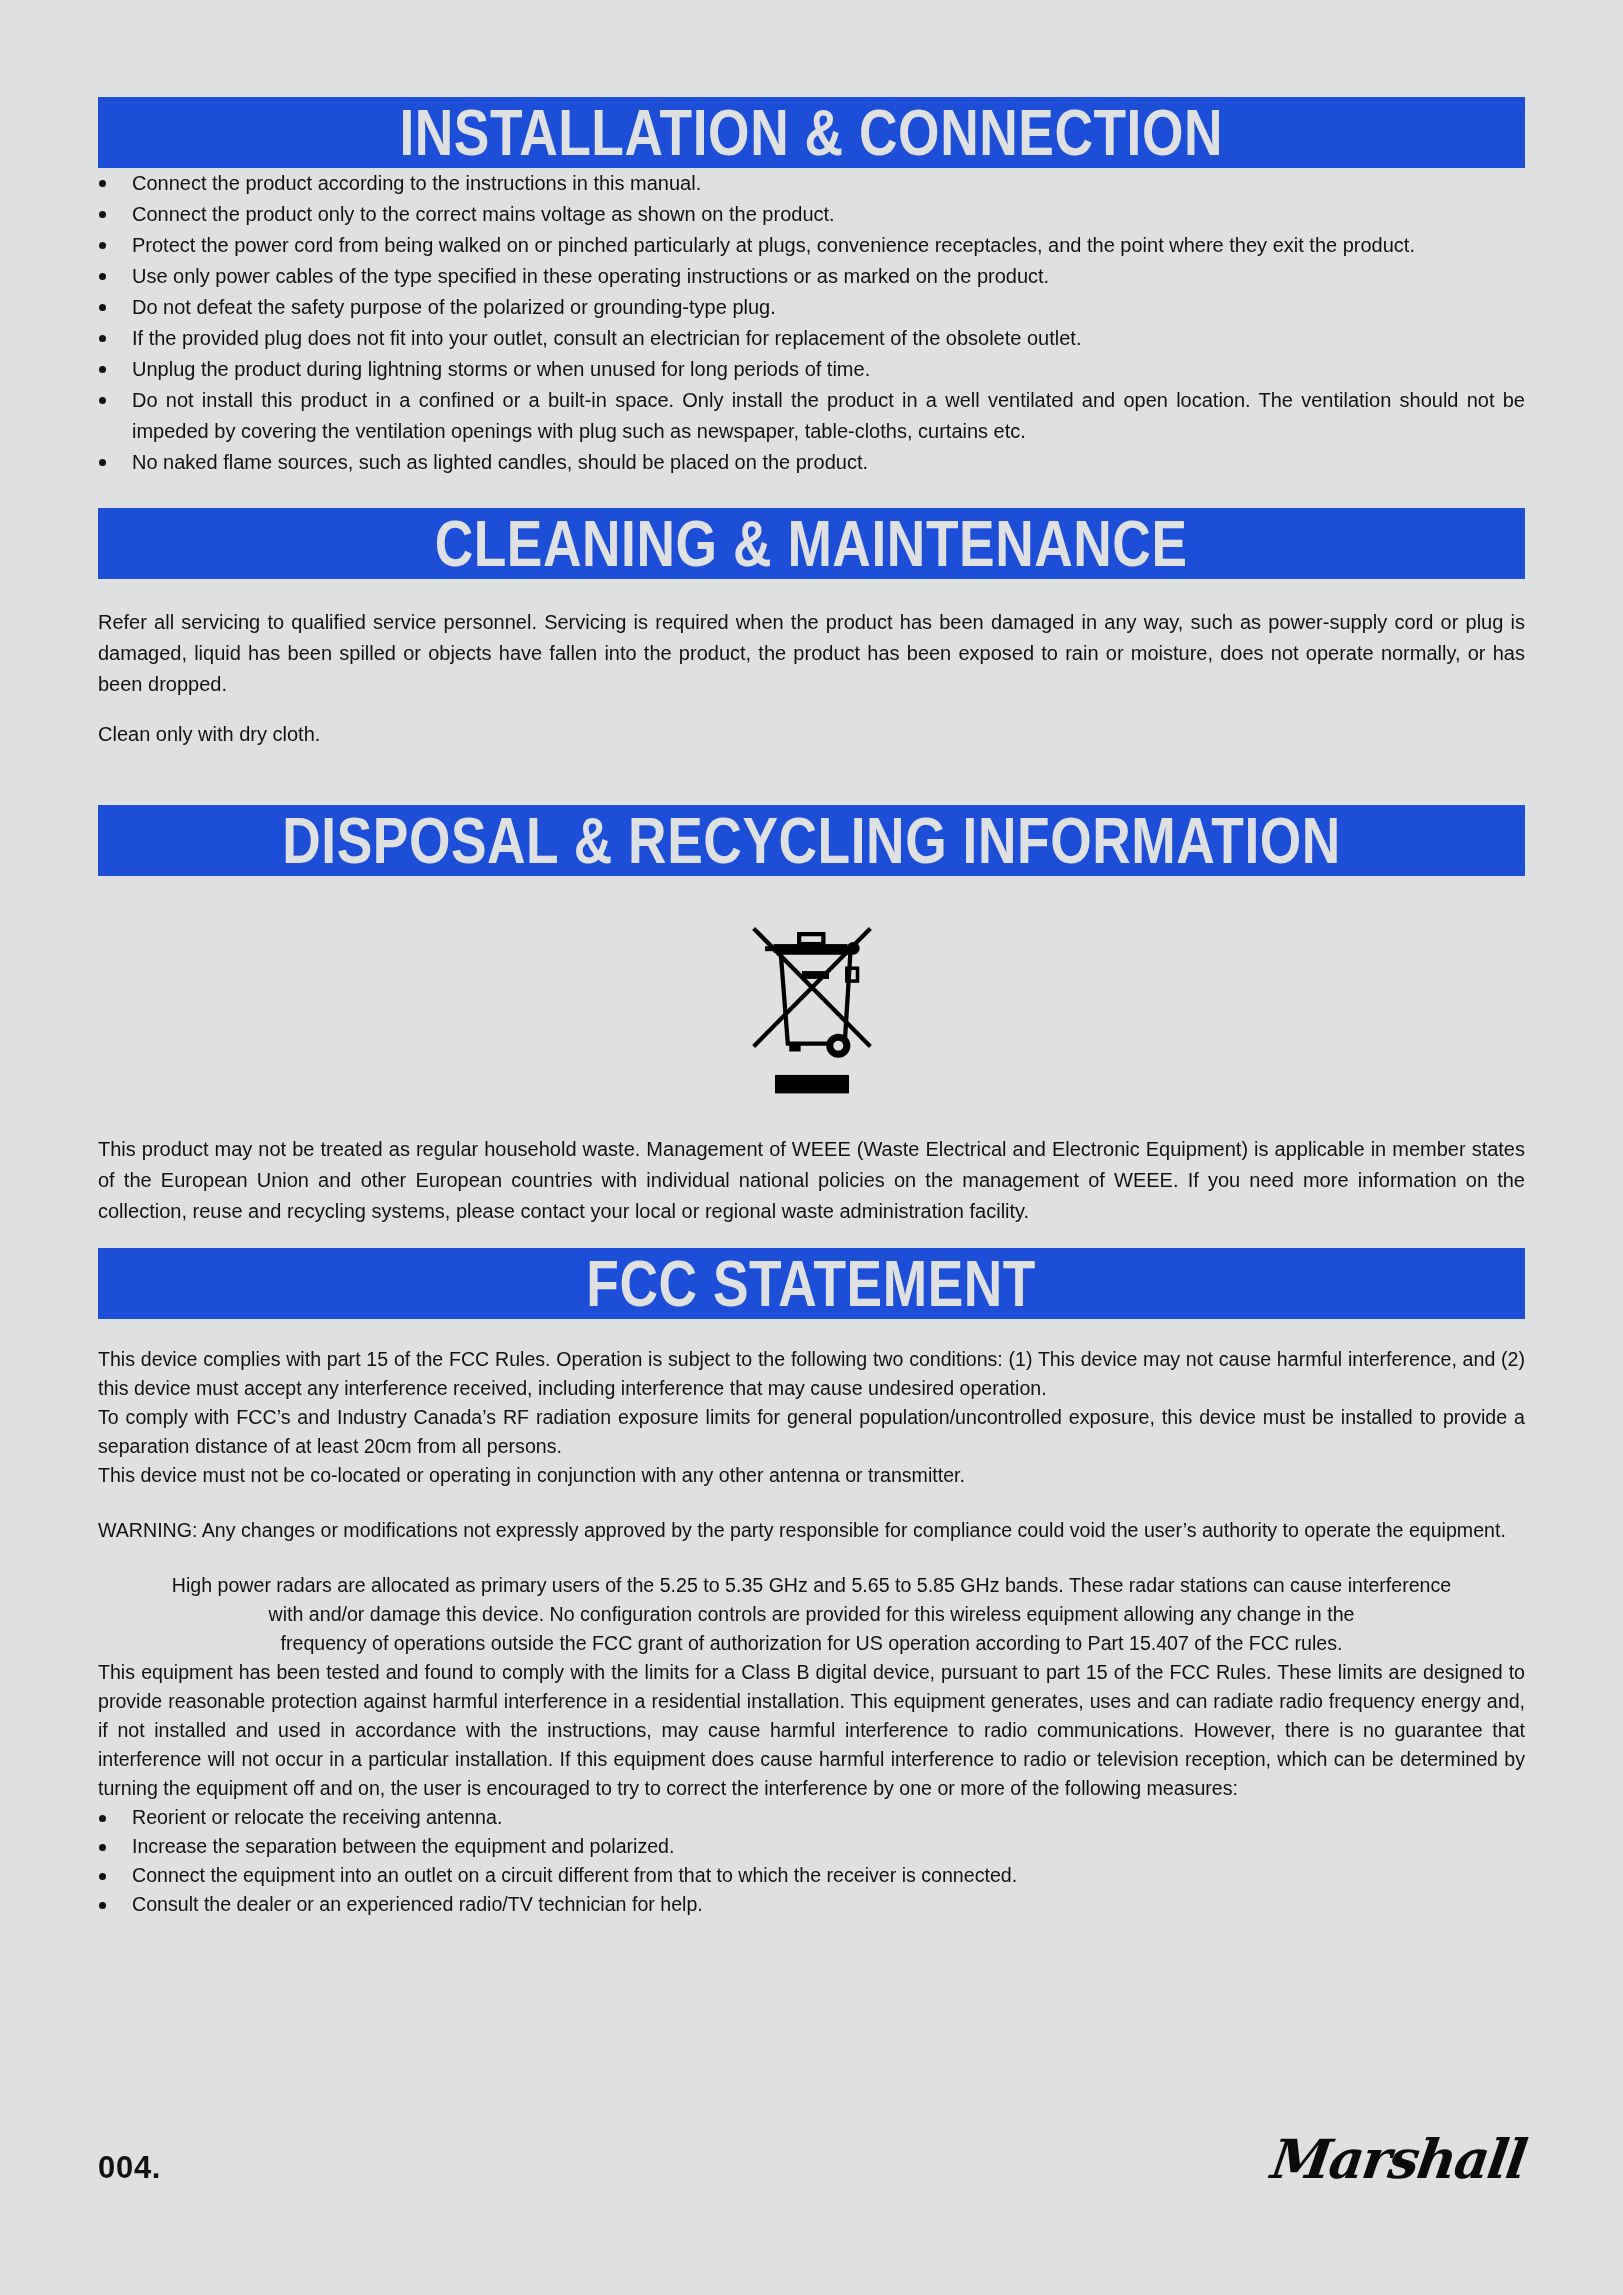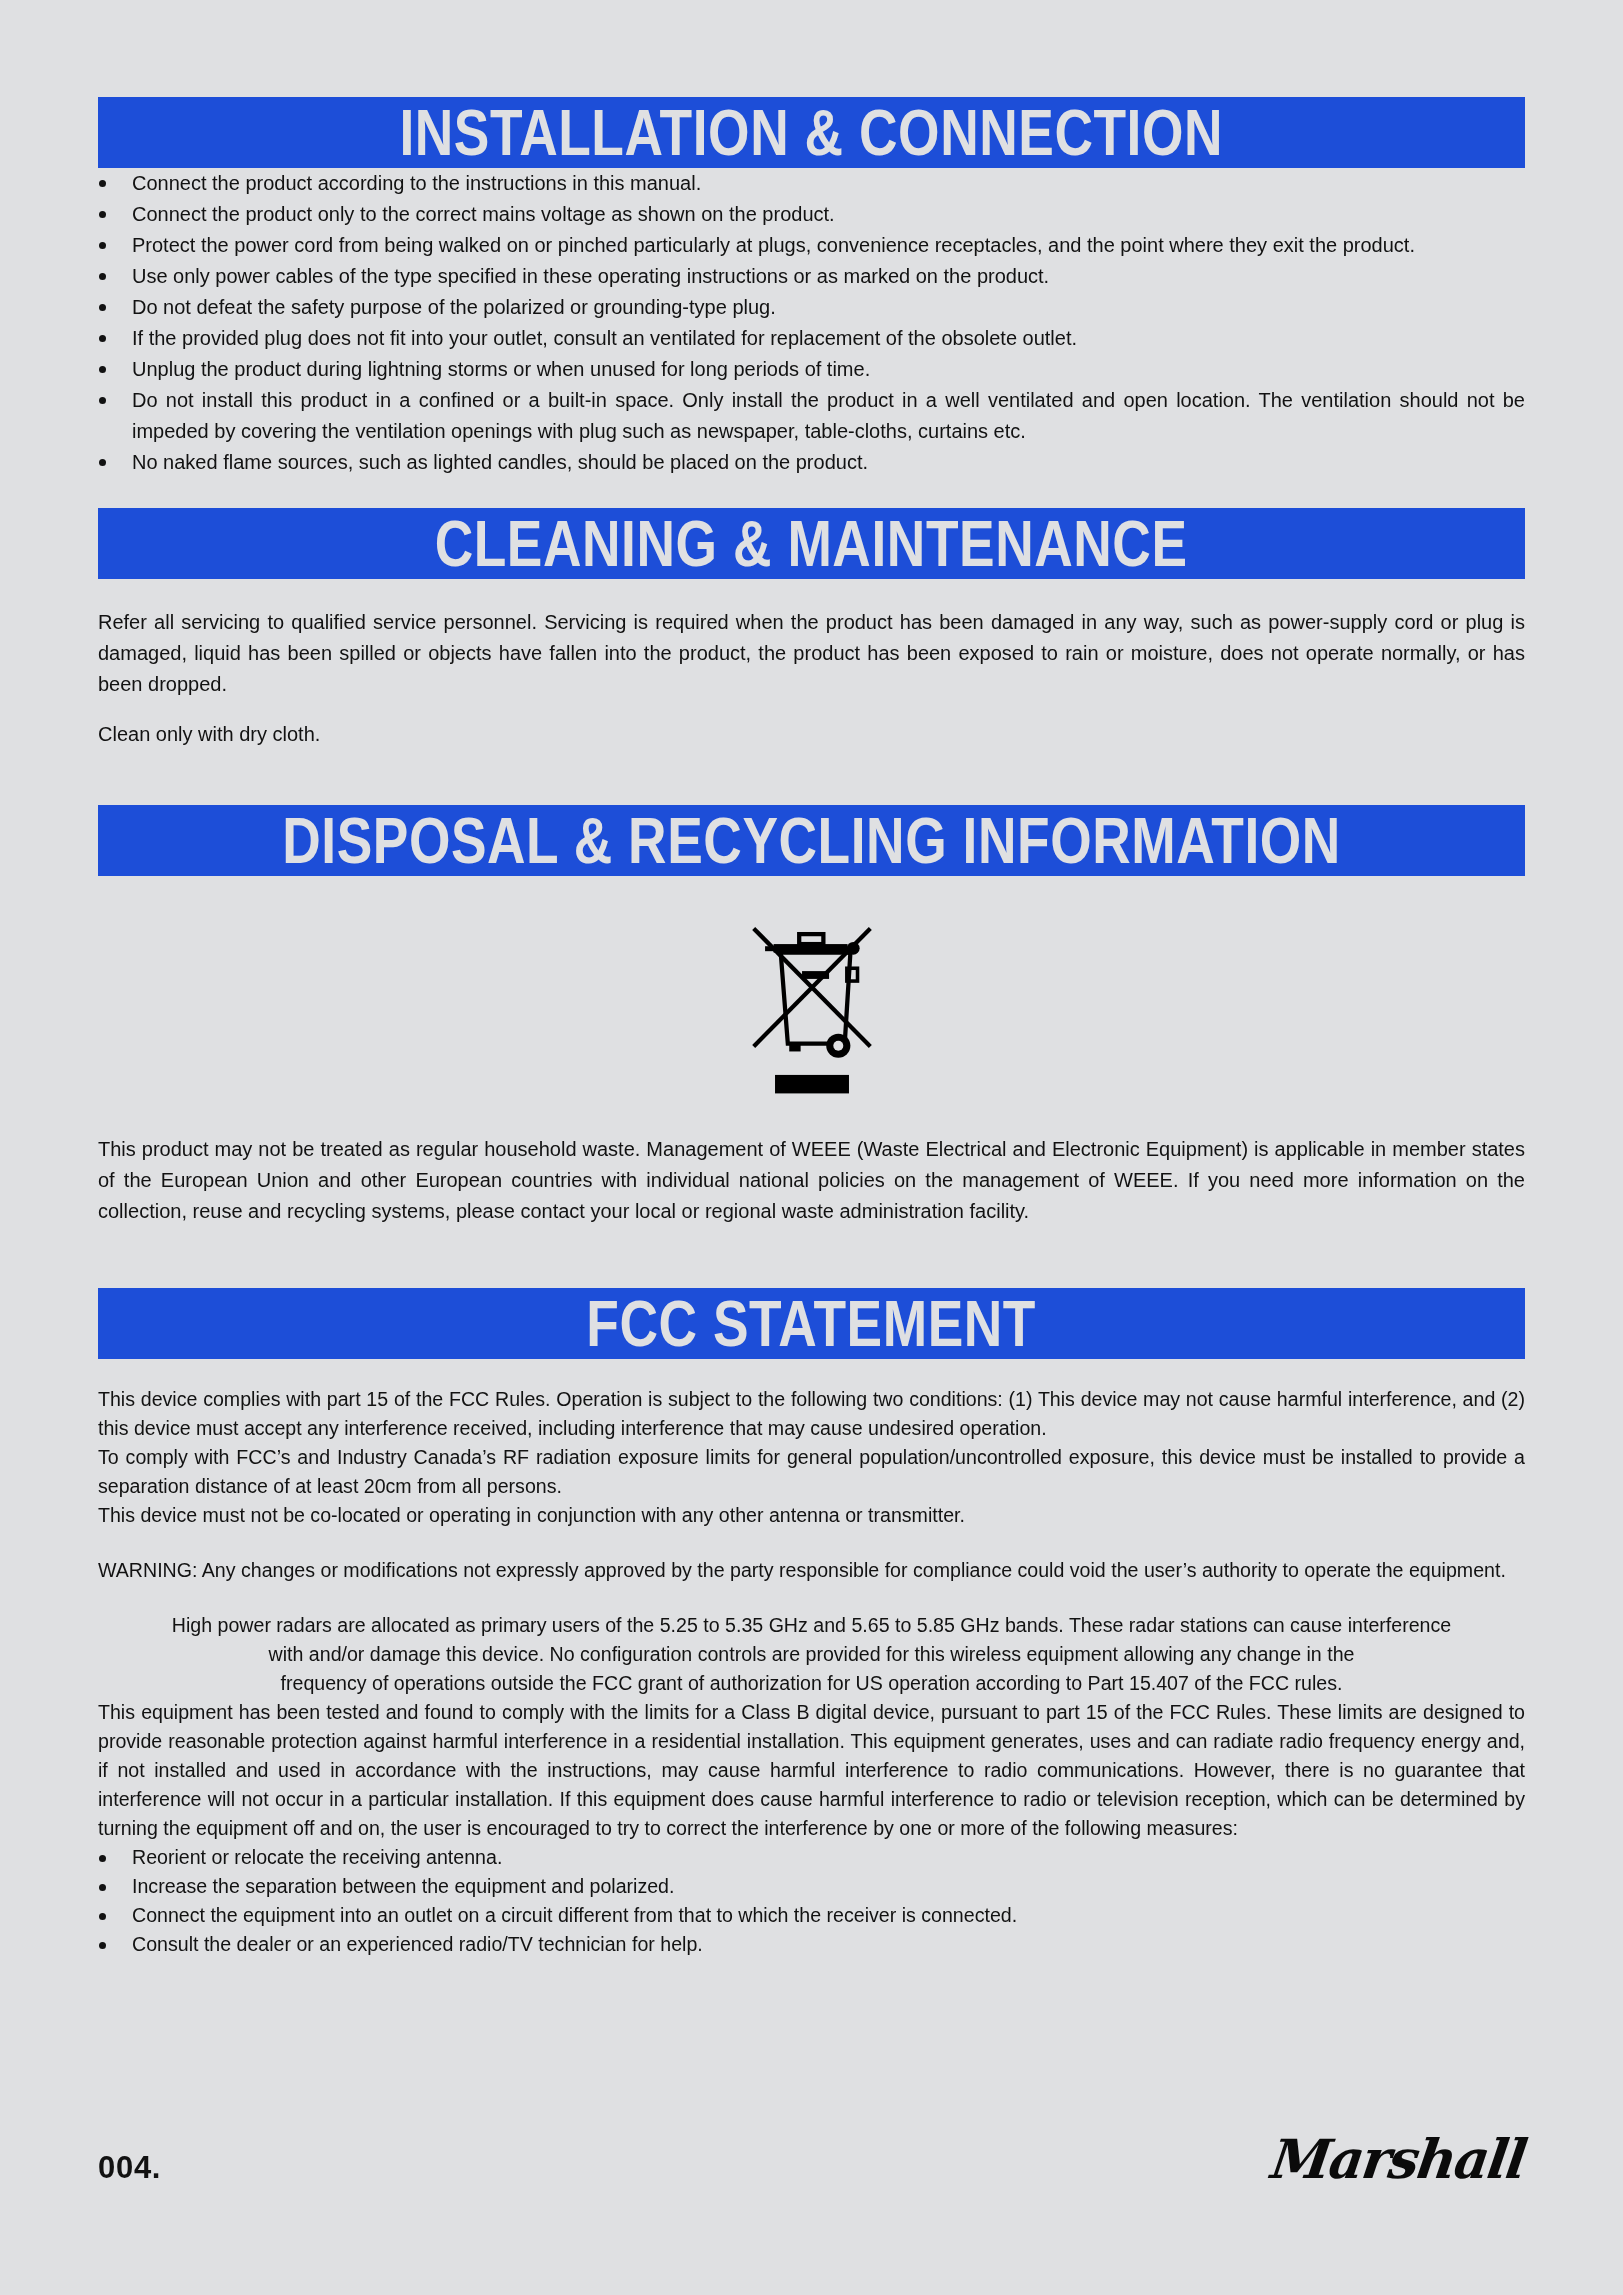--- a/index.html
+++ b/index.html
@@ -44,21 +44,21 @@
   .list-installation{margin-top:32px;}
 
   .bar-cleaning{margin-top:30px;}
   .cleaning-p1{margin-top:27.5px;}
   .cleaning-p2{margin-top:19.6px;text-align:left;}
 
   .bar-disposal{margin-top:55px;}
   .icon-row{margin-top:48px;display:flex;justify-content:center;}
   .disposal-para{margin-top:39px;}
 
-  .bar-fcc{margin-top:61px;}
+  .bar-fcc{margin-top:21px;}
   .fcc{font-size:19.6px;line-height:29px;}
   .fcc-block-a{margin-top:26px;}
   .fcc-warning{margin-top:26px;}
   .fcc-radar{margin-top:26px;white-space:pre-line;text-align:center;}
   .fcc-tested{margin-top:0;}
   .list-fcc{margin-top:29px;}
   .list-fcc li{padding-left:47px;}
   .list-fcc li .dot{left:5.2px;top:11px;}
 
   
@@ -88,21 +88,21 @@
       </div>
       <ul class="bullets body-text list-installation">
         <li><span class="dot"></span><span>Connect the product according to the instructions in this manual.</span></li>
         <li><span class="dot"></span><span>Connect the product only to the correct mains voltage as shown on the product.</span></li>
         <li>
             <span class="dot"></span>
             <span class="para" style="display:block;">Protect the power cord from being walked on or pinched particularly at plugs, convenience receptacles, and the point where they exit the product.</span>
           </li>
         <li><span class="dot"></span><span>Use only power cables of the type specified in these operating instructions or as marked on the product.</span></li>
         <li><span class="dot"></span><span>Do not defeat the safety purpose of the polarized or grounding-type plug.</span></li>
-        <li><span class="dot"></span><span>If the provided plug does not fit into your outlet, consult an ventilated for replacement of the obsolete outlet.</span></li>
+        <li><span class="dot"></span><span>If the provided plug does not fit into your outlet, consult an electrician for replacement of the obsolete outlet.</span></li>
         <li><span class="dot"></span><span>Unplug the product during lightning storms or when unused for long periods of time.</span></li>
         <li>
             <span class="dot"></span>
             <span class="para" style="display:block;">Do not install this product in a confined or a built-in space. Only install the product in a well ventilated and open location. The ventilation should not be impeded by covering the ventilation openings with plug such as newspaper, table-cloths, curtains etc.</span>
           </li>
         <li><span class="dot"></span><span>No naked flame sources, such as lighted candles, should be placed on the product.</span></li>
       </ul>
     </section>
 
     <section>

